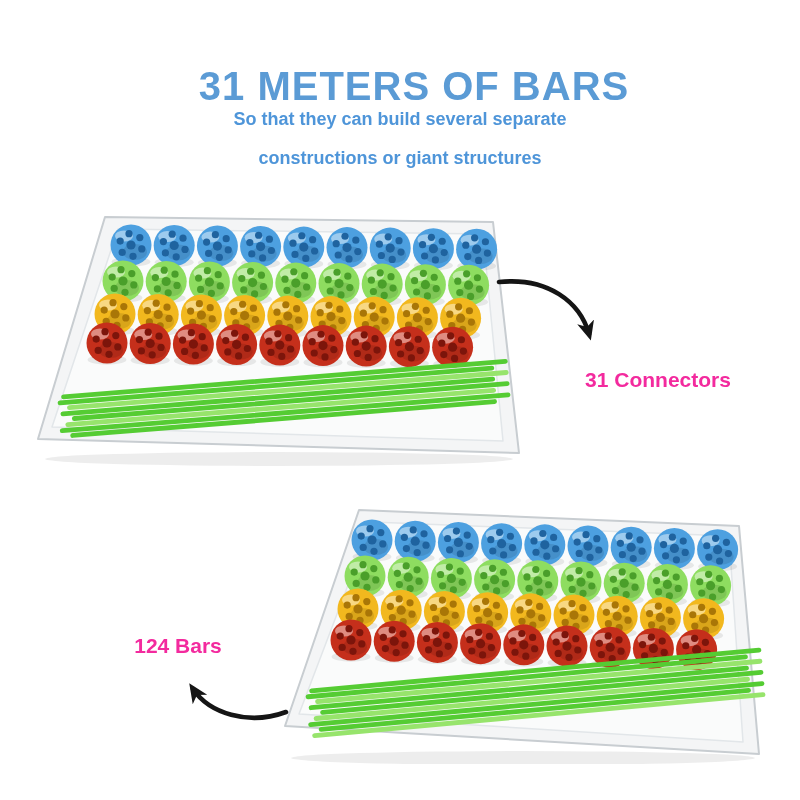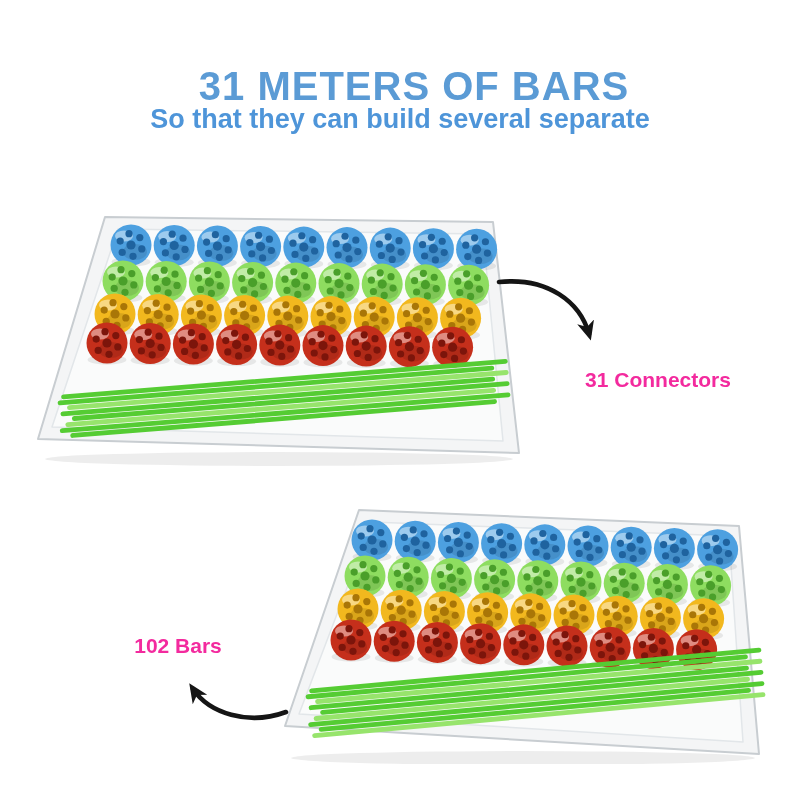--- a/index.html
+++ b/index.html
@@ -8,21 +8,21 @@
     background:#ffffff;
     font-family:"Liberation Sans",sans-serif;
   }
   .headline{
     position:absolute;top:50px;left:0;width:800px;margin:14px;
     text-align:center;font-size:40px;font-weight:700;letter-spacing:1px;
     color:var(--c-title,#5b9bd5);
   }
   .subtitle{
     position:absolute;top:100px;left:0;width:800px;
-    text-align:center;font-size:27px;font-weight:600;line-height:39px;
+    text-align:center;font-size:18px;font-weight:600;line-height:39px;
     color:var(--c-subtitle,#4e95d9);
   }
   .tray{position:absolute}
   #tray-connectors{left:33px;top:209px;width:492px;height:258px}
   #tray-bars{left:279px;top:502px;width:488px;height:262px}
   .annotation{
     position:absolute;font-size:21px;font-weight:700;text-align:center;
     color:var(--c-annotation,#f32a9e);
   }
   #label-connectors{left:574px;top:368px;width:168px}
@@ -34,20 +34,21 @@
   }
   #arrows marker path{fill:var(--c-arrow,#151515);stroke:none}
 </style>
 </head>
 <body>
 
 <h1 class="headline">31 METERS OF BARS</h1>
 
 <div class="subtitle">
   <div>So that they can build several separate</div>
+  <div>constructions or giant structures</div>
 </div>
 
 <svg id="tray-connectors" class="tray" viewBox="0 0 492 258">
     <ellipse cx="246" cy="250" rx="234" ry="7" fill="rgba(0,0,0,0.07)"></ellipse>
     <polygon points="72,8 460,13 486,244 5,230" fill="#f3f4f5" fill-opacity="0.92" stroke="#c8cdd1" stroke-width="2" stroke-linejoin="round"></polygon>
     <polygon points="85,20 450,25 470,232 19,218" fill="#fbfcfd" fill-opacity="0.8" stroke="#e2e6e9" stroke-width="1.5" stroke-linejoin="round"></polygon>
     <g transform="translate(98,36)">
       <ellipse cx="0" cy="16.81" rx="19.474999999999998" ry="5" fill="rgba(0,0,0,0.08)"></ellipse>
       <circle r="20.5" fill="#4da0e0"></circle>
       <ellipse cx="4" cy="7" rx="12" ry="8" fill="rgba(0,0,0,0.10)"></ellipse>
@@ -1017,13 +1018,13 @@
     <marker id="ah" viewBox="0 0 10 10" refX="6.5" refY="5" markerWidth="4.2" markerHeight="4.2" orient="auto">
       <path d="M0,0.5 L10,5 L0,9.5 L2.8,5 Z"></path>
     </marker>
   </defs>
   <path class="arrow" d="M 499 282 C 548 277 580 302 589 334"></path>
   <path class="arrow" d="M 286 712 C 248 726 209 713 193 689"></path>
 </svg>
 
 <div id="label-connectors" class="annotation">31 Connectors</div>
 
-<div id="label-bars" class="annotation">102 Bars</div>
+<div id="label-bars" class="annotation">124 Bars</div>
 
 </body></html>

